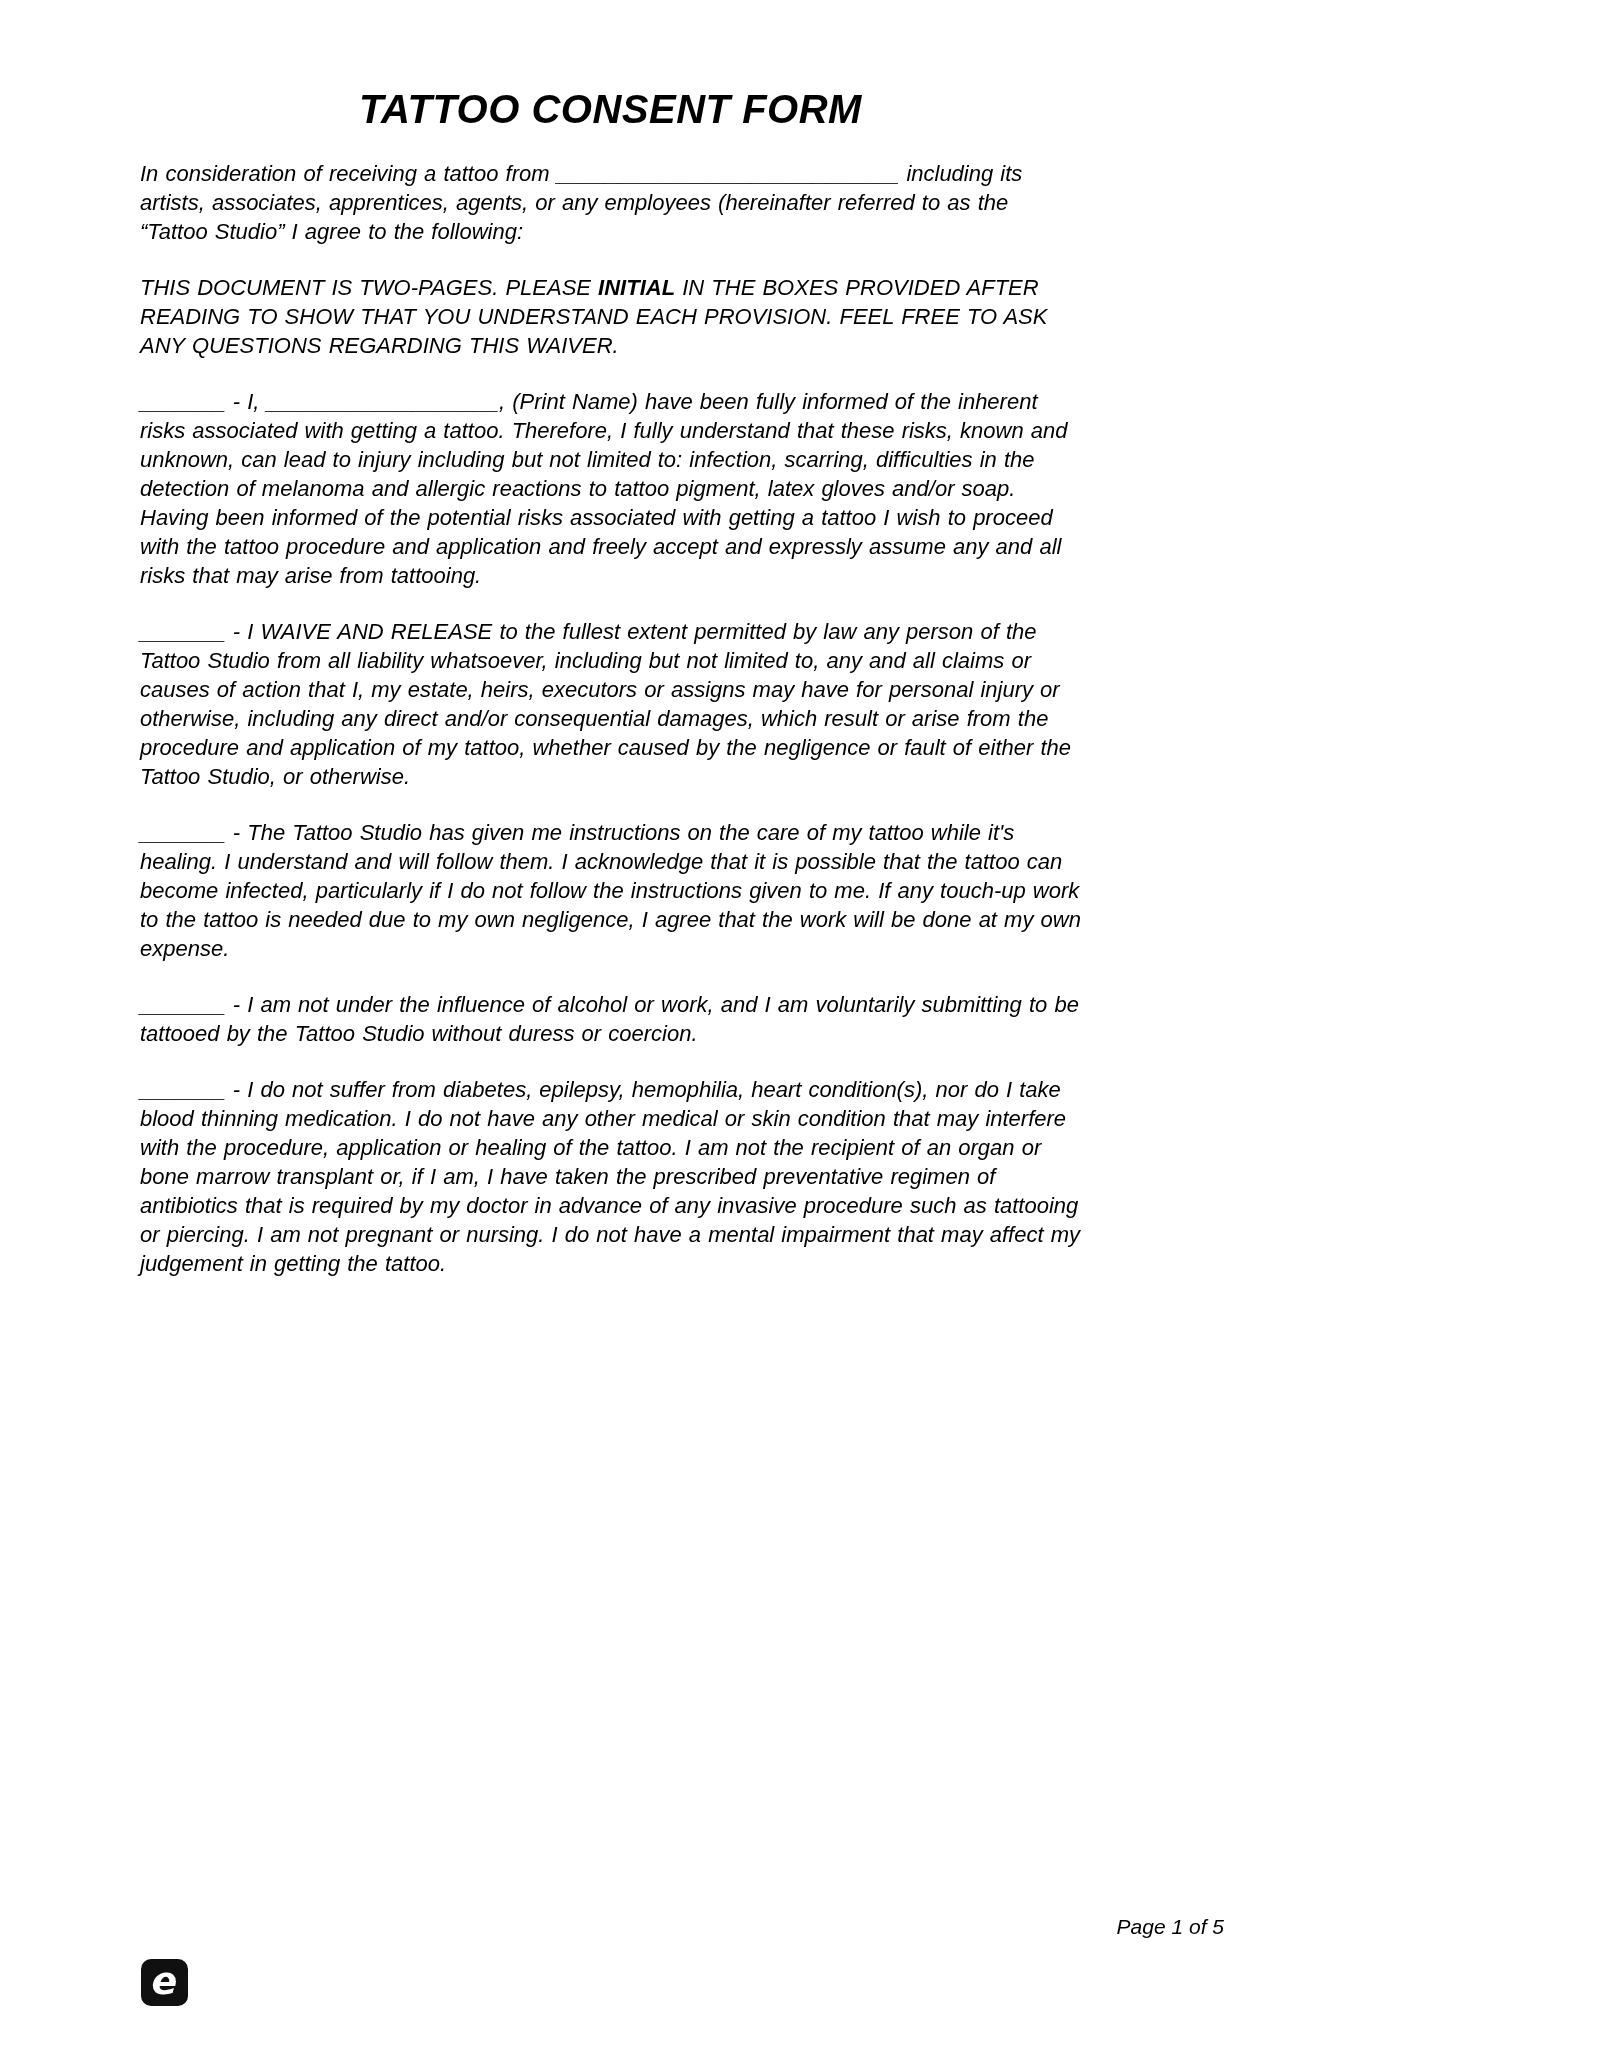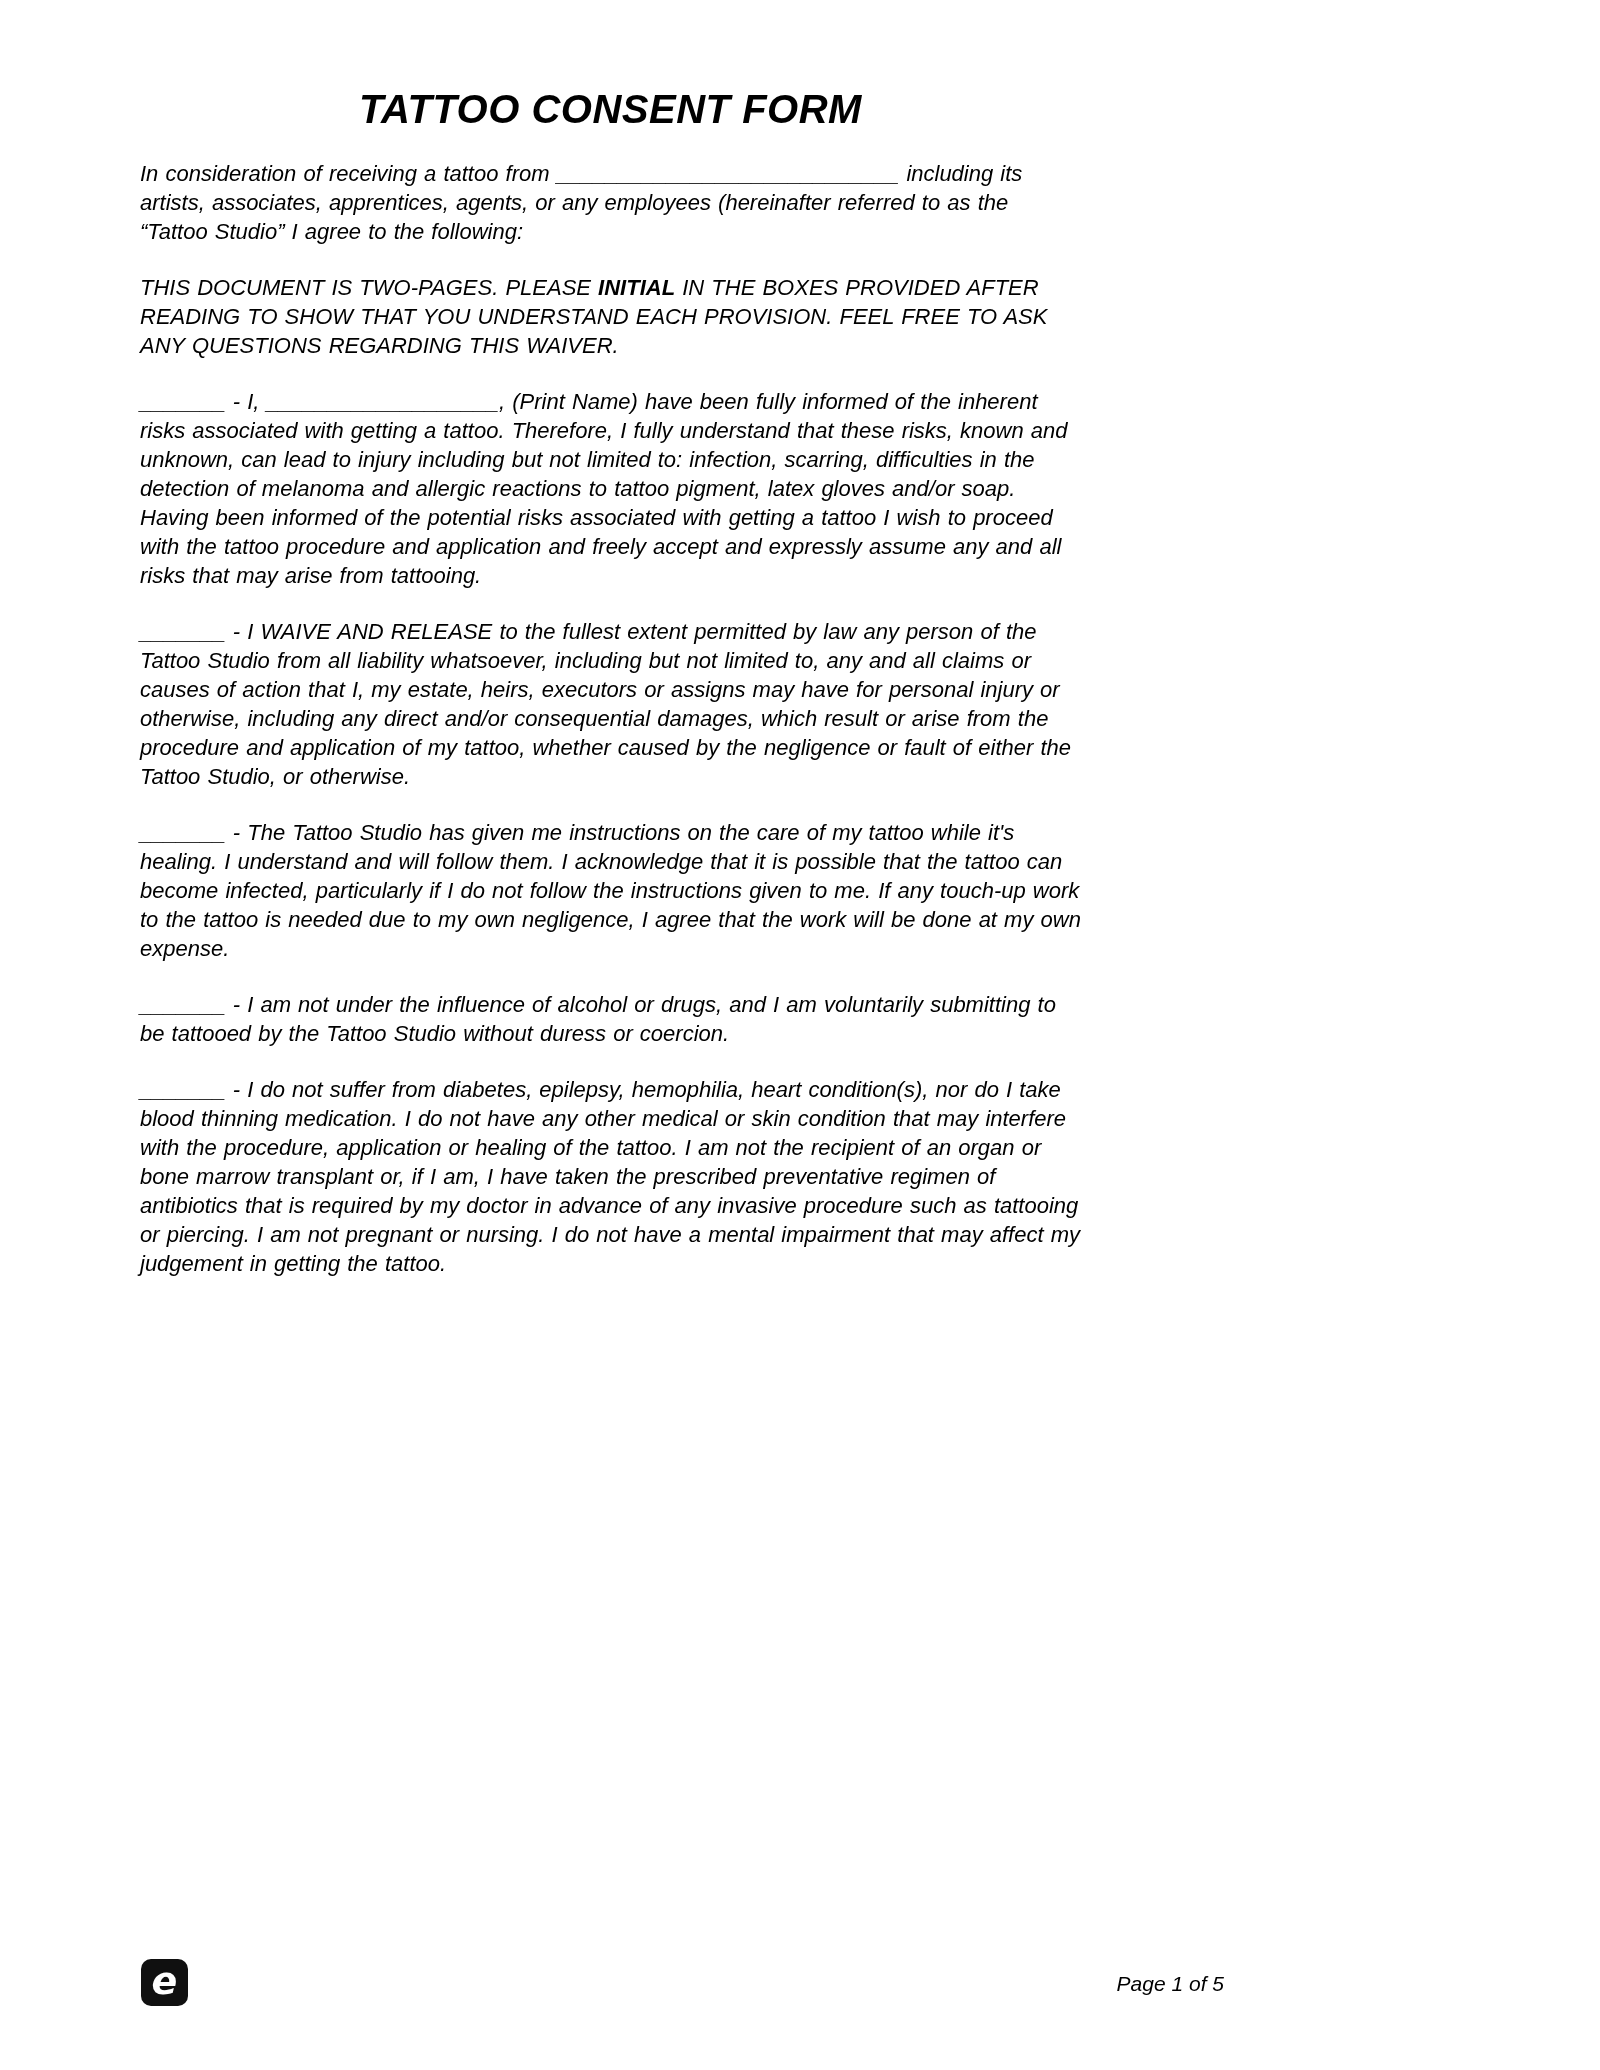--- a/index.html
+++ b/index.html
@@ -59,21 +59,21 @@
       color: #ffffff;
       font-weight: 700;
       font-size: 38px;
       line-height: 1;
       font-family: "DejaVu Sans", sans-serif;
       transform: translateY(-2px);
     }
     .page-label {
       position: absolute;
       right: 193px;
-      top: 1971px;
+      top: 1914px;
       font-size: 21px;
       line-height: 26px;
     }
   </style>
 </head>
 <body>
 
 <div class="page">
   <div class="content">
 
@@ -83,21 +83,21 @@
 
     <p class="para"><span>THIS DOCUMENT IS TWO-PAGES. PLEASE </span><span class="bold">INITIAL</span><span> IN THE BOXES PROVIDED AFTER READING TO SHOW THAT YOU UNDERSTAND EACH PROVISION. FEEL FREE TO ASK ANY QUESTIONS REGARDING THIS WAIVER.</span></p>
 
     <p class="para"><span class="blank">_______</span><span> - I, ___________________, (Print Name) have been fully informed of the inherent risks associated with getting a tattoo. Therefore, I fully understand that these risks, known and unknown, can lead to injury including but not limited to: infection, scarring, difficulties in the detection of melanoma and allergic reactions to tattoo pigment, latex gloves and/or soap. Having been informed of the potential risks associated with getting a tattoo I wish to proceed with the tattoo procedure and application and freely accept and expressly assume any and all risks that may arise from tattooing.</span></p>
 
     <p class="para"><span class="blank">_______</span><span> - I WAIVE AND RELEASE to the fullest extent permitted by law any person of the Tattoo Studio from all liability whatsoever, including but not limited to, any and all claims or causes of action that I, my estate, heirs, executors or assigns may have for personal injury or otherwise, including any direct and/or consequential damages, which result or arise from the procedure and application of my tattoo, whether caused by the negligence or fault of either the Tattoo Studio, or otherwise.</span></p>
 
 
     <p class="para"><span class="blank">_______</span><span> - The Tattoo Studio has given me instructions on the care of my tattoo while it's healing. I understand and will follow them. I acknowledge that it is possible that the tattoo can become infected, particularly if I do not follow the instructions given to me. If any touch-up work to the tattoo is needed due to my own negligence, I agree that the work will be done at my own expense.</span></p>
 
-    <p class="para"><span class="blank">_______</span><span> - I am not under the influence of alcohol or drugs, and I am voluntarily submitting to be tattooed by the Tattoo Studio without duress or coercion.</span></p>
+    <p class="para"><span class="blank">_______</span><span> - I am not under the influence of alcohol or work, and I am voluntarily submitting to be tattooed by the Tattoo Studio without duress or coercion.</span></p>
 
     <p class="para"><span class="blank">_______</span><span> - I do not suffer from diabetes, epilepsy, hemophilia, heart condition(s), nor do I take blood thinning medication. I do not have any other medical or skin condition that may interfere with the procedure, application or healing of the tattoo. I am not the recipient of an organ or bone marrow transplant or, if I am, I have taken the prescribed preventative regimen of antibiotics that is required by my doctor in advance of any invasive procedure such as tattooing or piercing. I am not pregnant or nursing. I do not have a mental impairment that may affect my judgement in getting the tattoo.</span></p>
 
 
   </div>
 
   <div class="footer-logo">
     <span class="logo-letter">e</span>
   </div>
 

